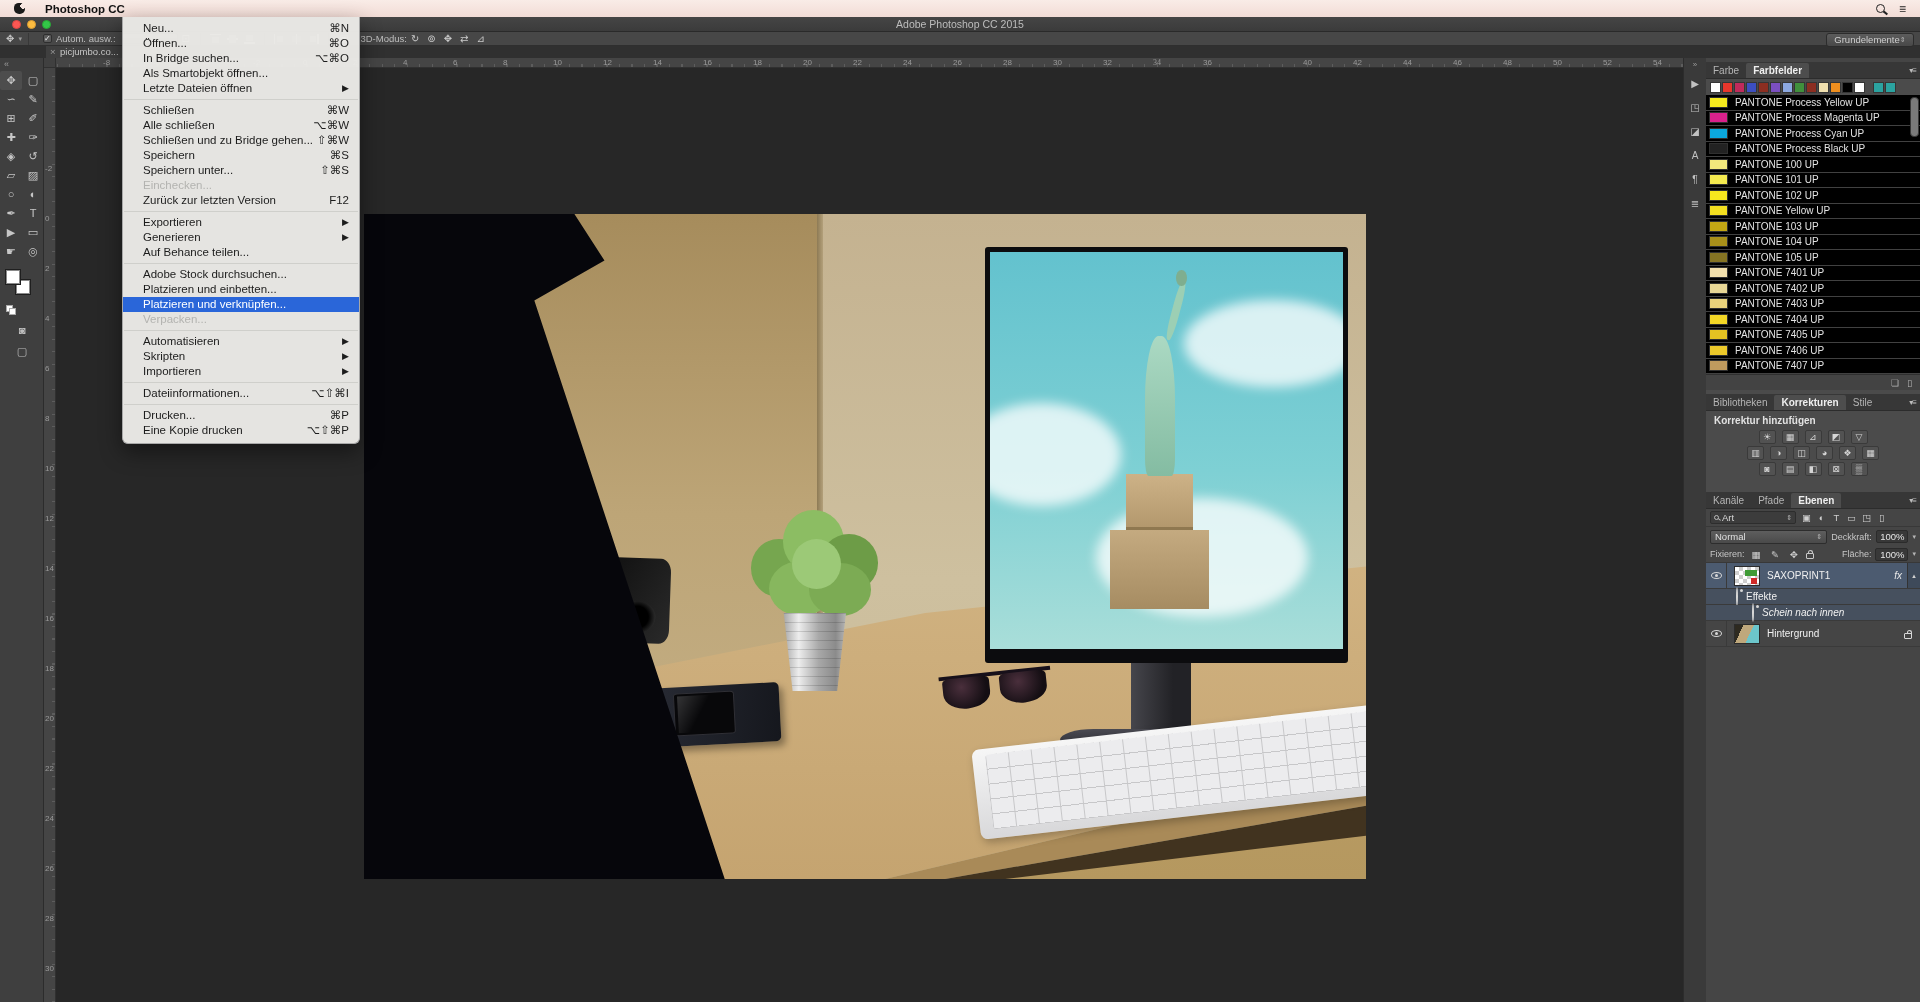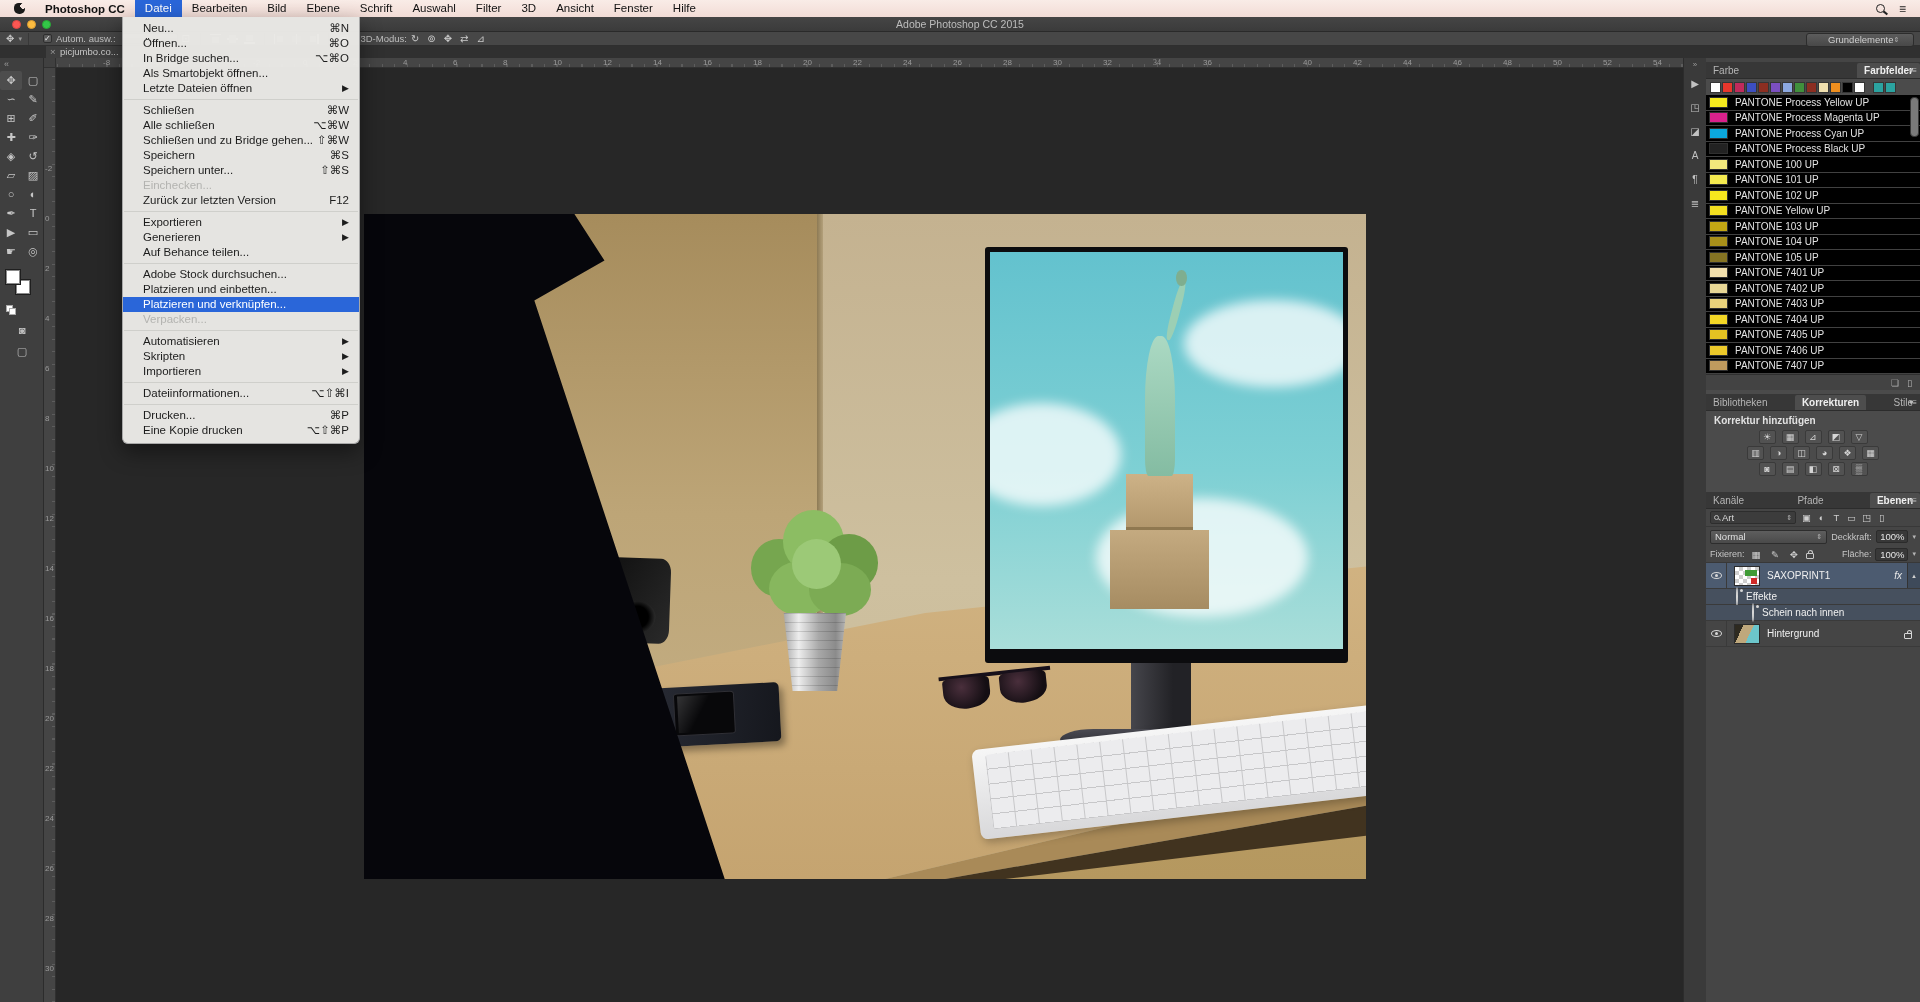--- a/index.html
+++ b/index.html
@@ -40,23 +40,23 @@
     border-radius:2px; margin-left:6px; width:56px; }
   .ic-align { width:11px; height:10px; position:relative; display:inline-block; margin:0 3px; }
   .ic-align::before { content:''; position:absolute; background:#c2c2c2; }
   .ic-align::after { content:''; position:absolute; background:#8d8d8d; }
   .al-top::before { top:0; left:0; right:0; height:1.5px; } .al-top::after { top:3px; left:2px; width:7px; height:6px; }
   .al-mid::before { top:4.5px; left:0; right:0; height:1.5px; } .al-mid::after { top:1px; left:2px; width:7px; height:8px; }
   .al-bot::before { bottom:0; left:0; right:0; height:1.5px; } .al-bot::after { bottom:3px; left:2px; width:7px; height:6px; }
   .di-l::before { top:0; bottom:0; left:0; width:1.5px; } .di-l::after { top:2px; left:3px; width:6px; height:6px; }
   .di-c::before { top:0; bottom:0; left:5px; width:1.5px; } .di-c::after { top:2px; left:1px; width:9px; height:6px; opacity:.5;}
   .di-r::before { top:0; bottom:0; right:0; width:1.5px; } .di-r::after { top:2px; right:3px; width:6px; height:6px; }
-  #workspace { position:absolute; right:6px; top:33px; width:108px; height:14px; z-index:20;
+  #workspace { position:absolute; right:6px; top:33px; width:88px; height:14px; z-index:20;
     background:linear-gradient(#5c5c5c,#484848); border:1px solid #2c2c2c; border-radius:3px;
-    font-size:9.5px; color:#cfcfcf; line-height:12px; padding:0 21px; display:flex; justify-content:flex-start;}
+    font-size:9.5px; color:#cfcfcf; line-height:12px; padding:0 5px; display:flex; justify-content:center;}
 
   #tabbar { position:absolute; left:0; top:46px; width:1920px; height:12px; background:#303030; }
   #doc-tab { position:absolute; left:46px; top:0; height:12px; width:112px; background:#3f3f3f;
     border-right:1px solid #262626; color:#c9c9c9; font-size:9.5px; line-height:12px; padding-left:14px; }
   #doc-tab .x { position:absolute; left:4px; top:0; color:#9a9a9a; }
 
   
   #hruler { position:absolute; left:44px; top:58px; width:1639px; height:10px; background:#454545;
     border-bottom:1px solid #303030;
     background-image:repeating-linear-gradient(90deg,#5d5d5d 0 1px,transparent 1px 12.5px);
@@ -164,21 +164,21 @@
 
   
   #strip { position:absolute; left:1683px; top:58px; width:23px; height:944px; background:#3a3a3a;
     border-left:1px solid #2c2c2c; display:flex; flex-direction:column; align-items:center; }
   .strip-ic { width:23px; height:24px; color:#c2c2c2; font-size:10px; text-align:center; line-height:24px; }
   .strip-ic.small { font-size:8px; height:14px; line-height:14px; color:#9a9a9a; }
 
   
   #dock { position:absolute; left:1706px; top:58px; width:214px; height:944px; background:#454545; }
   .tabrow { height:17px; background:#373737; display:flex; align-items:flex-end; position:relative;
-    border-bottom:1px solid #2c2c2c;justify-content:space-between; }
+    border-bottom:1px solid #2c2c2c; }
   .ptab { font-size:10px; color:#b5b5b5; padding:2px 7px 2px 7px; height:15px; line-height:12px; }
   .ptab.active { background:#4d4d4d; color:#efefef; font-weight:bold; border-radius:2px 2px 0 0; }
   .pmenu { position:absolute; right:4px; top:4px; color:#bdbdbd; font-size:8px; letter-spacing:-1px; }
   .group { position:absolute; left:0; width:214px; }
   #g-swatches { top:4px; height:332px; background:#4b4b4b; }
   #quick-swatches { height:16px; background:#4b4b4b; display:flex; align-items:center; padding-left:4px; gap:1px; }
   .qs { width:11px; height:11px; border:1px solid #353535; }
   .qs.gap { border:none; background:transparent !important; width:6px; }
   #swatch-list { position:relative; height:279px; overflow:hidden; background:#000000; }
   .sw-row { height:15.5px; display:flex; align-items:center; border-bottom:1px solid #414141; padding-left:3px; }
@@ -243,33 +243,20 @@
   .fm-item .arrow { margin-left:auto; font-size:9px; color:#1c1c1c; }
   .fm-item.disabled, .fm-item.disabled .sc { color:#b3b3b0; }
   .fm-item.hl { background:#2a66d9; color:#fff; }
 </style>
 </head>
 <body>
 
 <div id="menubar">
   <span class="apple"></span>
   <span class="mb-app">Photoshop CC</span>
-  <span id="mb-items" style="display:flex;">
-      <span class="mb-item active">Datei</span>
-      <span class="mb-item">Bearbeiten</span>
-      <span class="mb-item">Bild</span>
-      <span class="mb-item">Ebene</span>
-      <span class="mb-item">Schrift</span>
-      <span class="mb-item">Auswahl</span>
-      <span class="mb-item">Filter</span>
-      <span class="mb-item">3D</span>
-      <span class="mb-item">Ansicht</span>
-      <span class="mb-item">Fenster</span>
-      <span class="mb-item">Hilfe</span>
-    </span>
   <span id="mb-right">
     <span class="mb-search"></span>
     <span class="mb-list">≡</span>
   </span>
 </div>
 
 <div id="titlebar">
   <span class="tl" style="left:12px;background:#fc5753;border:1px solid #df4744;"></span>
   <span class="tl" style="left:27px;background:#fdbc40;border:1px solid #de9f34;"></span>
   <span class="tl" style="left:42px;background:#33c748;border:1px solid #27aa35;"></span>
@@ -650,21 +637,21 @@
           </span>
           <span class="lthumb thumb-checker"></span>
           <span class="lname">SAXOPRINT1</span>
           <span class="lfx" style="margin-right: 14px;">fx</span>
           <span class="lcollapse">▴</span>
         </div>
         <div class="lrow sub" style="height: 16px; padding-left: 30px;">
           <span style="margin-right: 8px;"><span class="eye"></span></span>
           <span class="lname">Effekte</span>
         </div>
-        <div class="lrow sub" style="height: 16px; padding-left: 46px;">
+        <div class="lrow sub" style="height: 16px; padding-left: 46px; font-style: italic;">
           <span style="margin-right: 8px;"><span class="eye"></span></span>
           <span class="lname">Schein nach innen</span>
         </div>
         <div class="lrow" style="height: 26px;">
           <span class="eyebox">
             <span class="eye"></span>
           </span>
           <span class="lthumb thumb-photo"></span>
           <span class="lname">Hintergrund</span>
           <span class="llock"><span class="lockg"></span></span>

